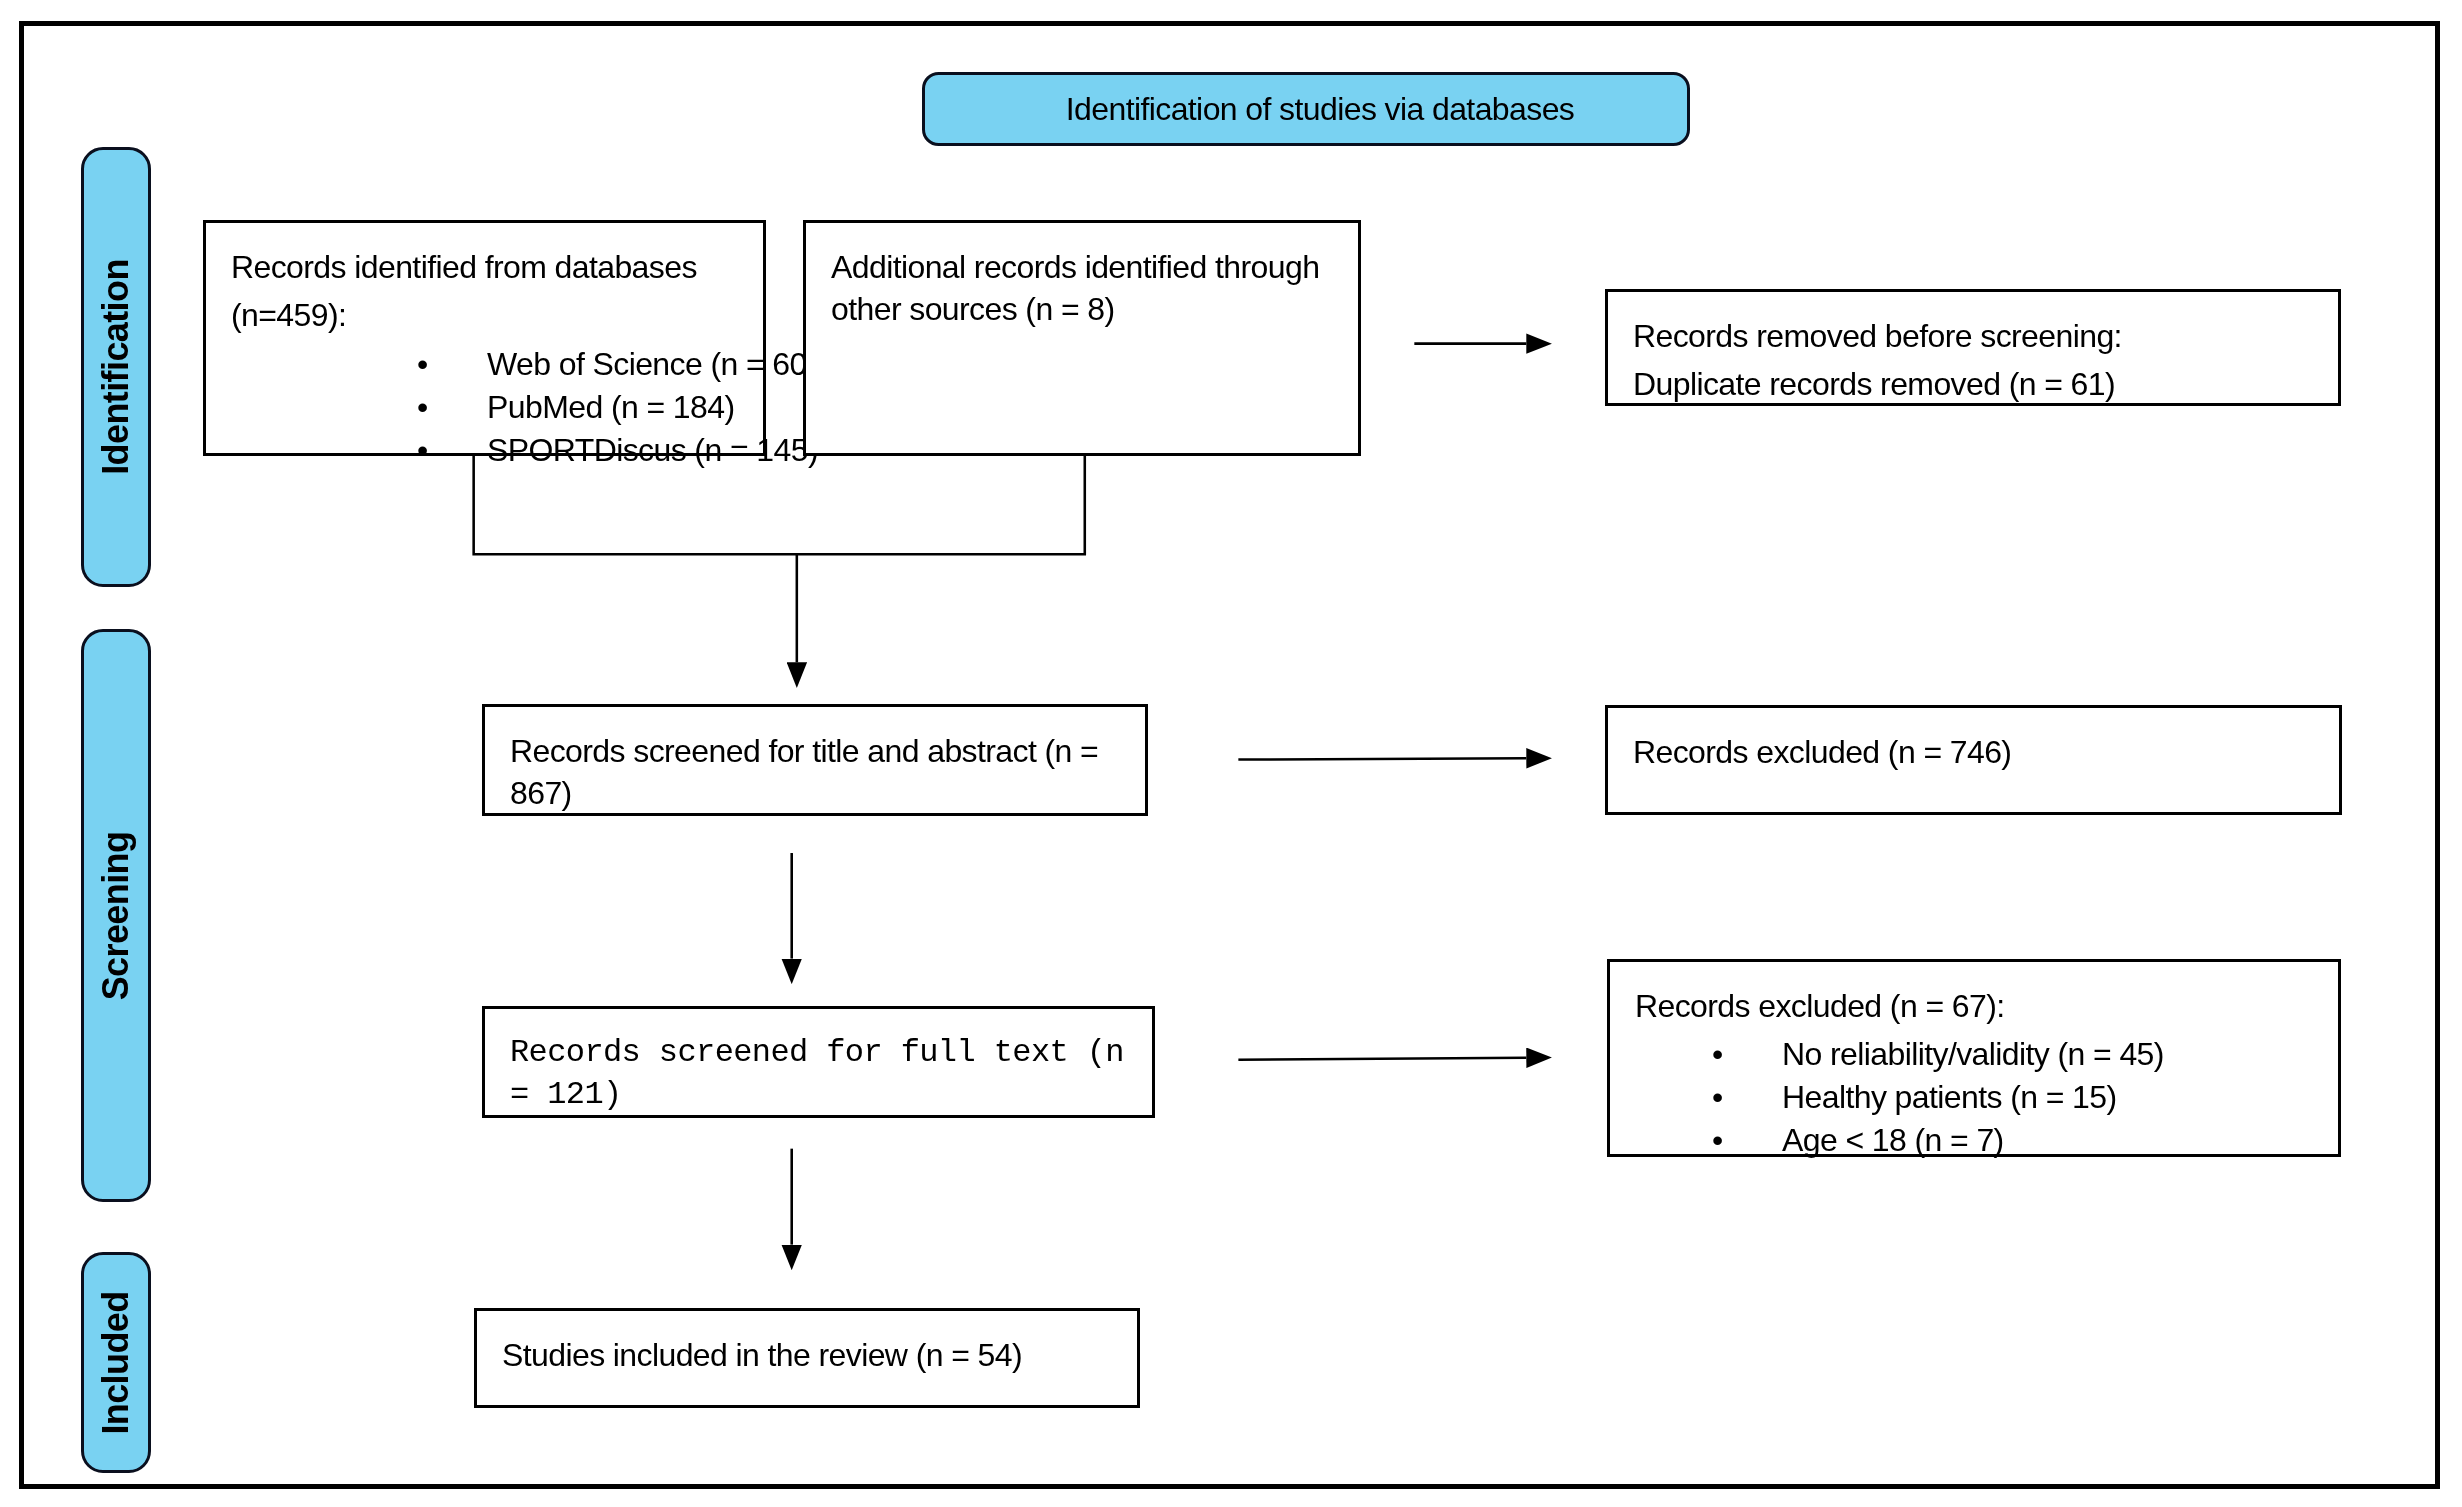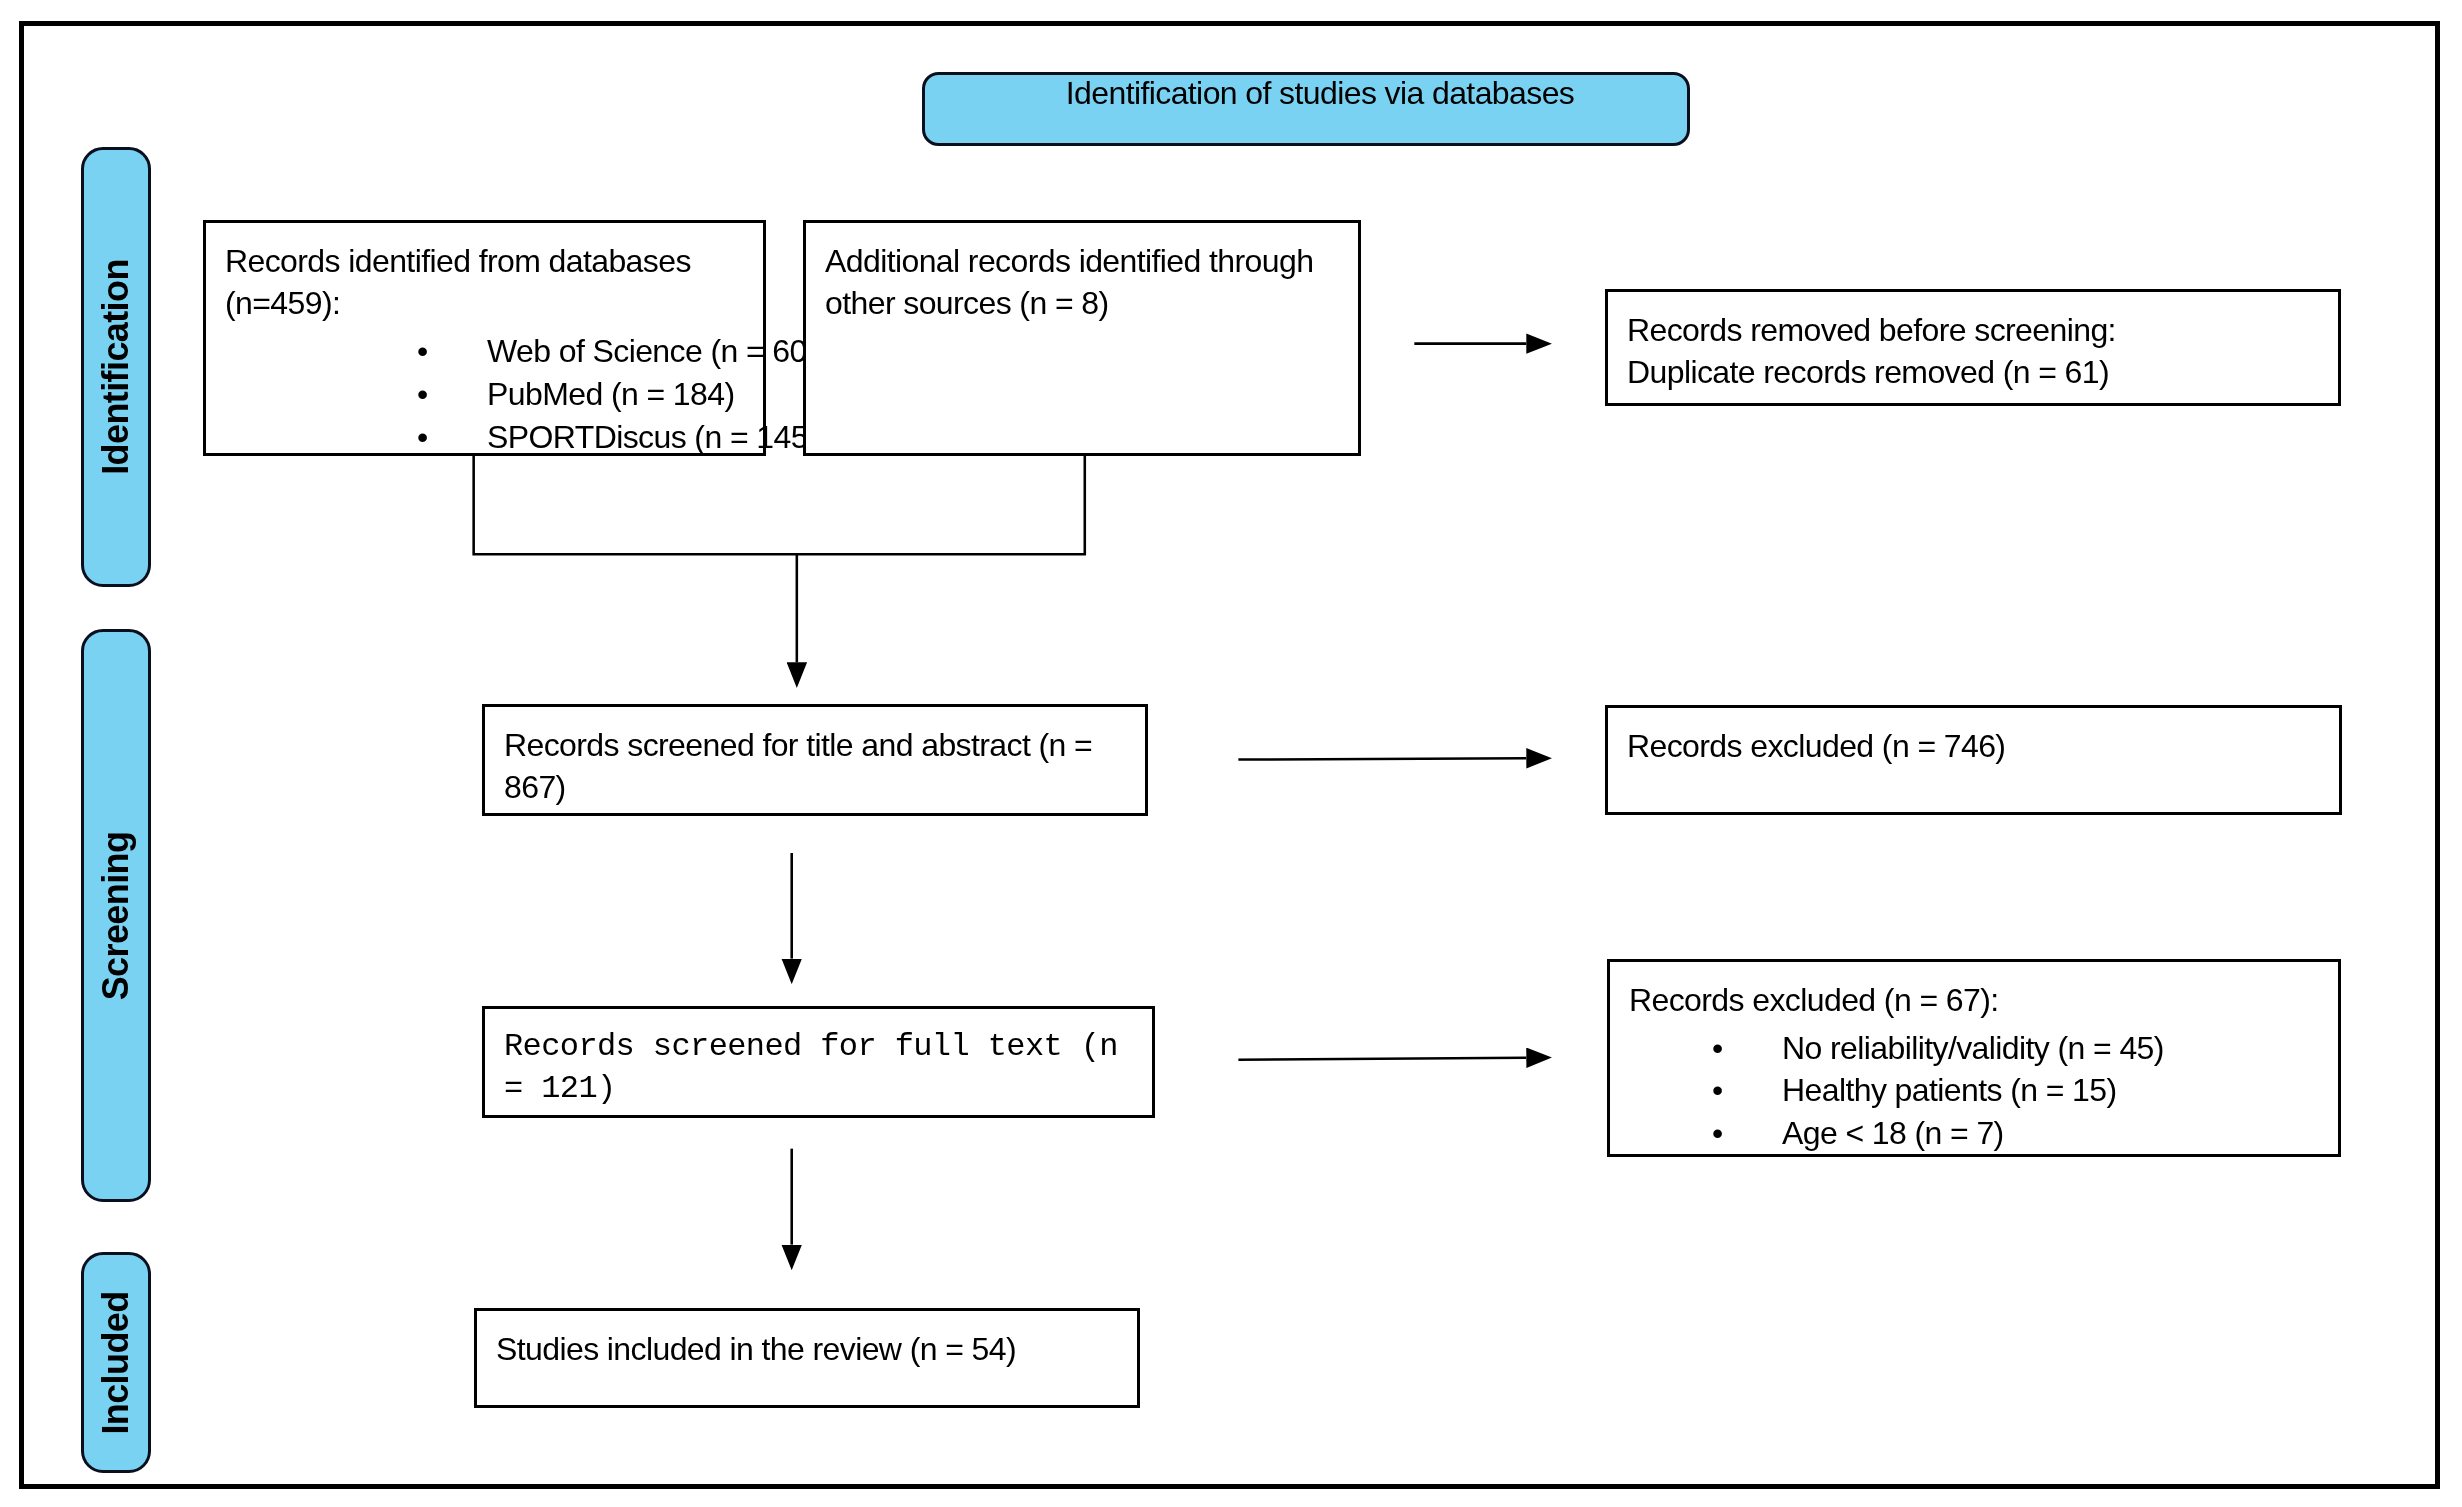--- a/index.html
+++ b/index.html
@@ -13,41 +13,41 @@
     --line:#000000;
     --bg:#ffffff;
   }
   .frame{
     position:absolute;left:19px;top:20.5px;width:2421px;height:1468px;
     border:5.8px solid var(--line);box-sizing:border-box;background:var(--bg);
   }
   .banner{
     position:absolute;left:922px;top:72px;width:768px;height:74px;
     background:var(--stage-fill);border:3.2px solid #0a0f1e;border-radius:16.6px;
-    box-sizing:border-box;display:flex;align-items:flex-start;justify-content:center;
+    box-sizing:border-box;display:flex;align-items:center;justify-content:center;
     font-size:32px;letter-spacing:-0.6px;padding-left:28px;
   }
   .stage{
     position:absolute;left:81px;width:70px;
     background:var(--stage-fill);border:3.2px solid #0a0f1e;border-radius:22px;
     box-sizing:border-box;display:flex;align-items:center;justify-content:center;
   }
   .stage span{
     transform:rotate(-90deg);white-space:nowrap;
     font-size:36px;font-weight:bold;letter-spacing:-0.6px;
   }
   .stage.identification{top:147px;height:440px;}
   .stage.screening{top:629px;height:573px;}
   .stage.included{top:1252px;height:221px;}
   .flowbox{
     position:absolute;background:#fff;border:3.2px solid var(--line);
     box-sizing:border-box;padding:16.6px 19px;
     font-size:32px;line-height:1.34;letter-spacing:-0.6px;
   }
-  .flowbox p{margin:0;}
+  .flowbox p{margin:6px;}
   .bullets{list-style:none;margin:5.1px 0 0 0;padding:0;}
   .bullets li{white-space:nowrap;}
   .bullets li::before{content:"\2022";display:inline-block;width:70px;text-align:left;}
   .box-identified{left:203px;top:220px;width:563px;height:236px;}
   .box-identified .bullets{padding-left:192px;}
   .box-additional{left:803px;top:220px;width:558px;height:236px;}
   .box-removed{left:1605px;top:289px;width:736px;height:117px;}
   .box-screened-ta{left:482px;top:704px;width:666px;height:112px;}
   .box-excluded-screening{left:1605px;top:705px;width:737px;height:110px;}
   .box-screened-ft{left:482px;top:1006px;width:673px;height:112px;font-family:Liberation Mono, monospace;}

